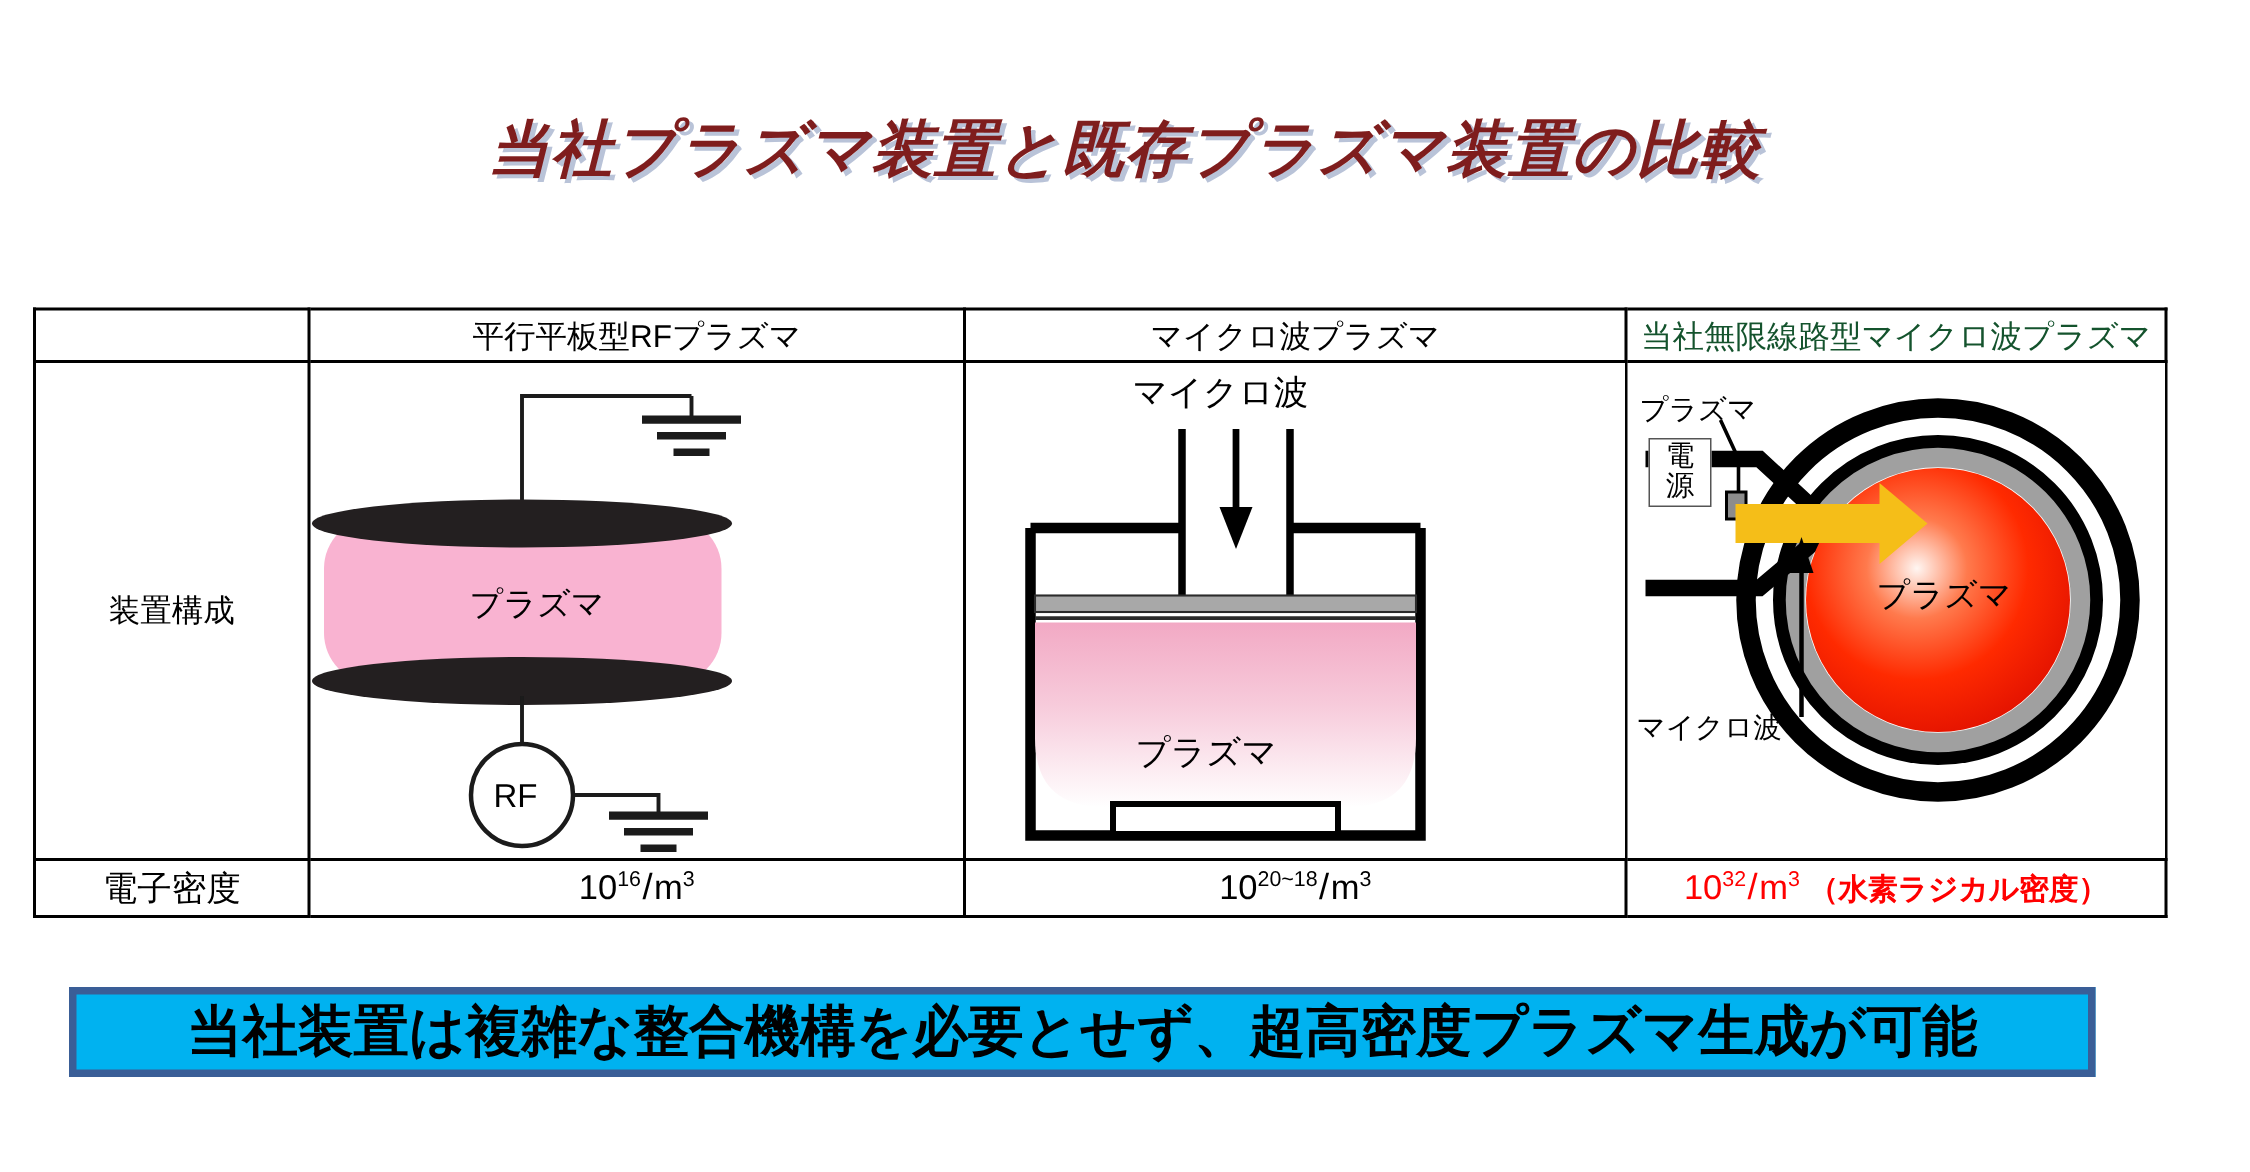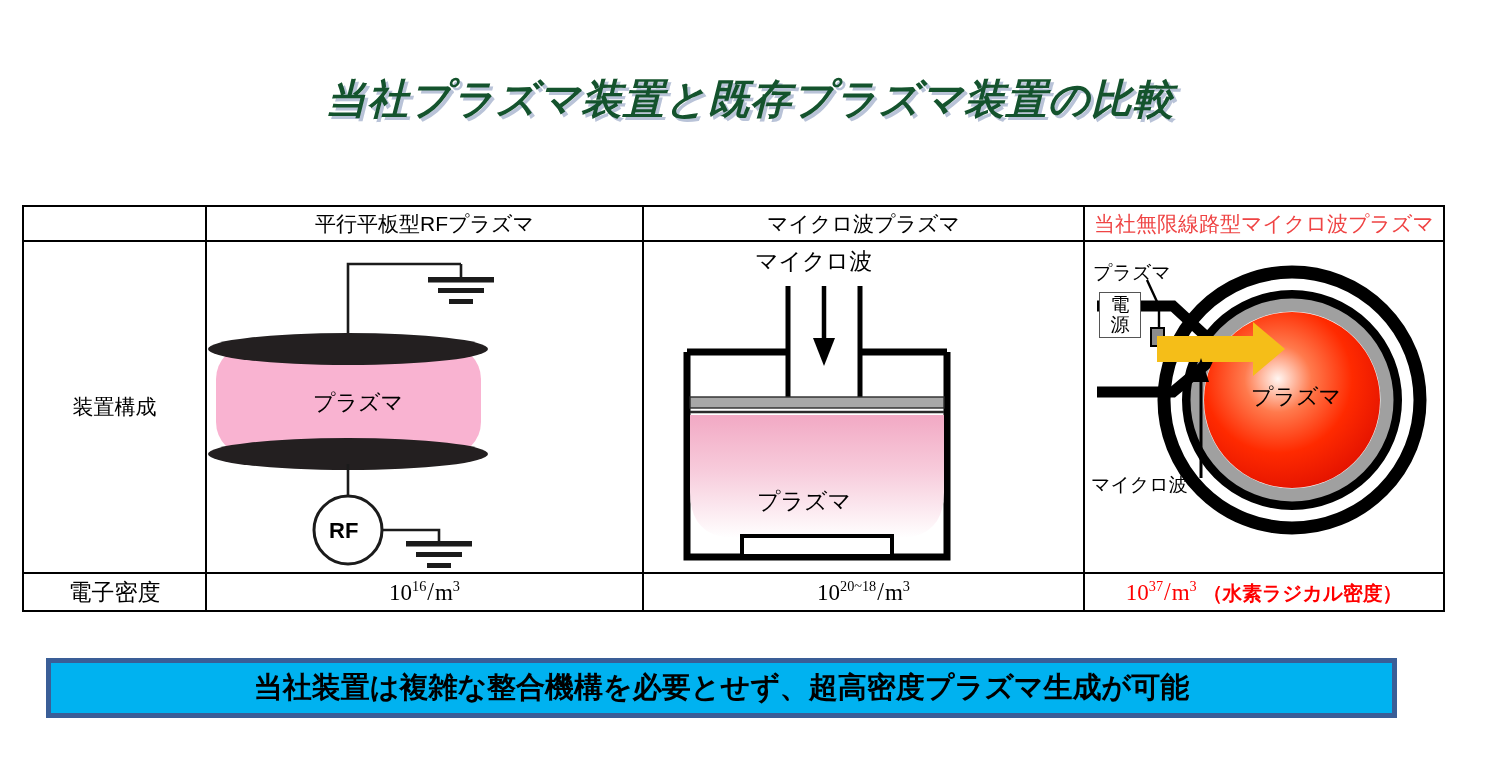--- a/index.html
+++ b/index.html
@@ -21,21 +21,21 @@
   #slide-title {
     position: absolute;
     left: 0;
     top: 72px;
     width: 1500px;
     text-align: center;
     font-size: 41px;
     font-weight: bold;
     font-style: italic;
     letter-spacing: 1px;
-    color: #14532d;
+    color: #7f1d1d;
     text-shadow: 3px 3px 0 #b9c3d8;
     white-space: nowrap;
   }
 
   
   #compare-table {
     position: absolute;
     left: 22px;
     top: 205px;
     width: 1421px;
@@ -52,26 +52,26 @@
   }
   .col-label  { width: 183px; }
   .col-a      { width: 437px; }
   .col-b      { width: 441px; }
   .col-c      { width: 360px; }
 
   .hdr-cell {
     height: 33px;
     font-size: 21px;
   }
-  .hdr-red { color: #ef4444; }
+  .hdr-red { color: #14532d; }
 
   .diagram-row td { height: 330px; }
   .row-label { font-size: 21px; }
 
-  .val-row td { height: 36px; font-size: 23px; font-family: Liberation Serif, serif; }
+  .val-row td { height: 36px; font-size: 23px; }
   .val-red { color: #FF0000; }
 
   sup.exp {
     font-size: 0.62em;
     vertical-align: super;
     line-height: 0;
   }
   .frac-slash { font-size: 1.05em; padding: 0 1px; }
   .note-paren { font-size: 0.86em; font-weight: bold; margin-left: 6px; margin-top: 16px; }
 
@@ -104,21 +104,21 @@
     width: 1351px;
     height: 60px;
     background: #00B2F0;
     border: 5px solid #3A5E97;
     box-sizing: border-box;
     display: flex;
     align-items: center;
     justify-content: center;
   }
   #bottom-banner-text {
-    font-size: 29px;
+    font-size: 37px;
     font-weight: bold;
     color: #000;
     letter-spacing: 0px;
     white-space: nowrap;
   }
 </style>
 </head>
 <body>
 
 <div id="slide-title">当社プラズマ装置と既存プラズマ装置の比較</div>
@@ -161,21 +161,21 @@
           <line x1="141" y1="222" x2="141" y2="253" stroke="#1b1b1b" stroke-width="2.6"></line>
           <circle cx="141" cy="288" r="34" fill="#fff" stroke="#1b1b1b" stroke-width="3"></circle>
 
           <polyline points="175,288 232,288 232,300" fill="none" stroke="#1b1b1b" stroke-width="2.6"></polyline>
           <rect x="199" y="299" width="66" height="5.5" fill="#1b1b1b"></rect>
           <rect x="209" y="310" width="46" height="5" fill="#1b1b1b"></rect>
           <rect x="220" y="321" width="24" height="5" fill="#1b1b1b"></rect>
         </svg>
 
         <div class="dlabel" style="left:106px; top:146px; font-size:22px;">プラズマ</div>
-        <div class="dlabel" style="left:122px; top:276px; font-size:22px;font-weight:bold;">RF</div>
+        <div class="dlabel" style="left:122px; top:276px; font-size:22px;">RF</div>
       </div>
     </td>
 
     <td class="diagram-cell">
       <div class="dwrap">
         <svg viewBox="0 0 441 330" width="441" height="330">
           <defs>
             <linearGradient id="pinkfade" x1="0" y1="0" x2="0" y2="1">
               <stop offset="0%" stop-color="#F2A9C4"></stop>
               <stop offset="45%" stop-color="#F7CBDB"></stop>
@@ -259,21 +259,21 @@
 
     <td>
       <span>10</span><sup class="exp">16</sup><span class="frac-slash">/</span><span>m</span><sup class="exp">3</sup>
     </td>
 
     <td>
       <span>10</span><sup class="exp">20~18</sup><span class="frac-slash">/</span><span>m</span><sup class="exp">3</sup>
     </td>
 
     <td class="val-red">
-      <span>10</span><sup class="exp">37</sup><span class="frac-slash">/</span><span>m</span><sup class="exp">3</sup><span class="note-paren">（水素ラジカル密度）</span>
+      <span>10</span><sup class="exp">32</sup><span class="frac-slash">/</span><span>m</span><sup class="exp">3</sup><span class="note-paren">（水素ラジカル密度）</span>
     </td>
   </tr>
 
 </tbody>
   </table>
 
 <div id="bottom-banner">
   <span id="bottom-banner-text">当社装置は複雑な整合機構を必要とせず、超高密度プラズマ生成が可能</span>
 </div>
 

